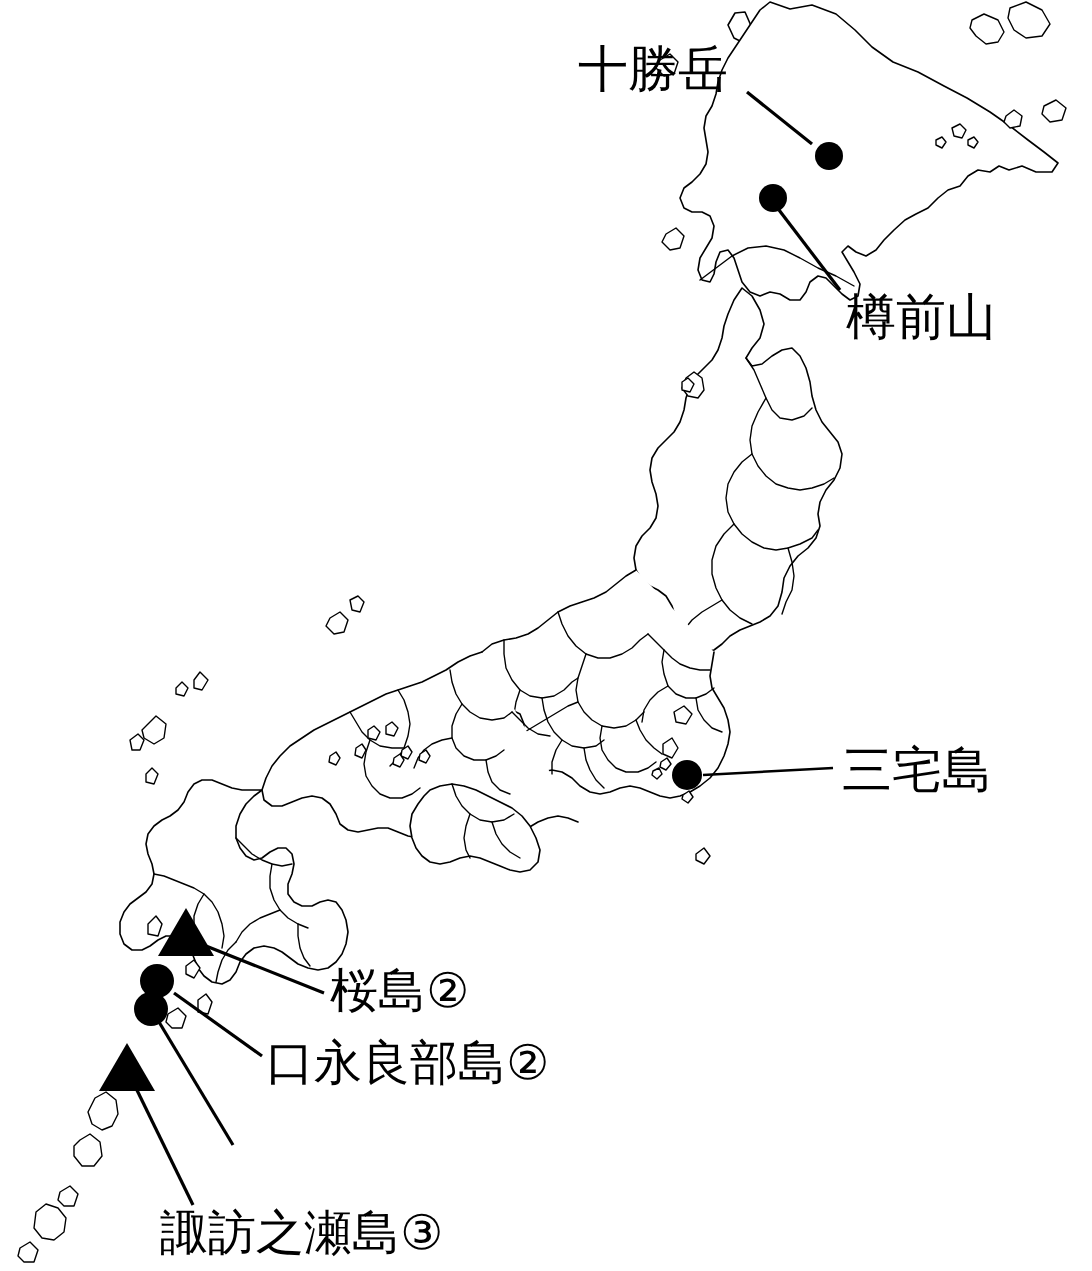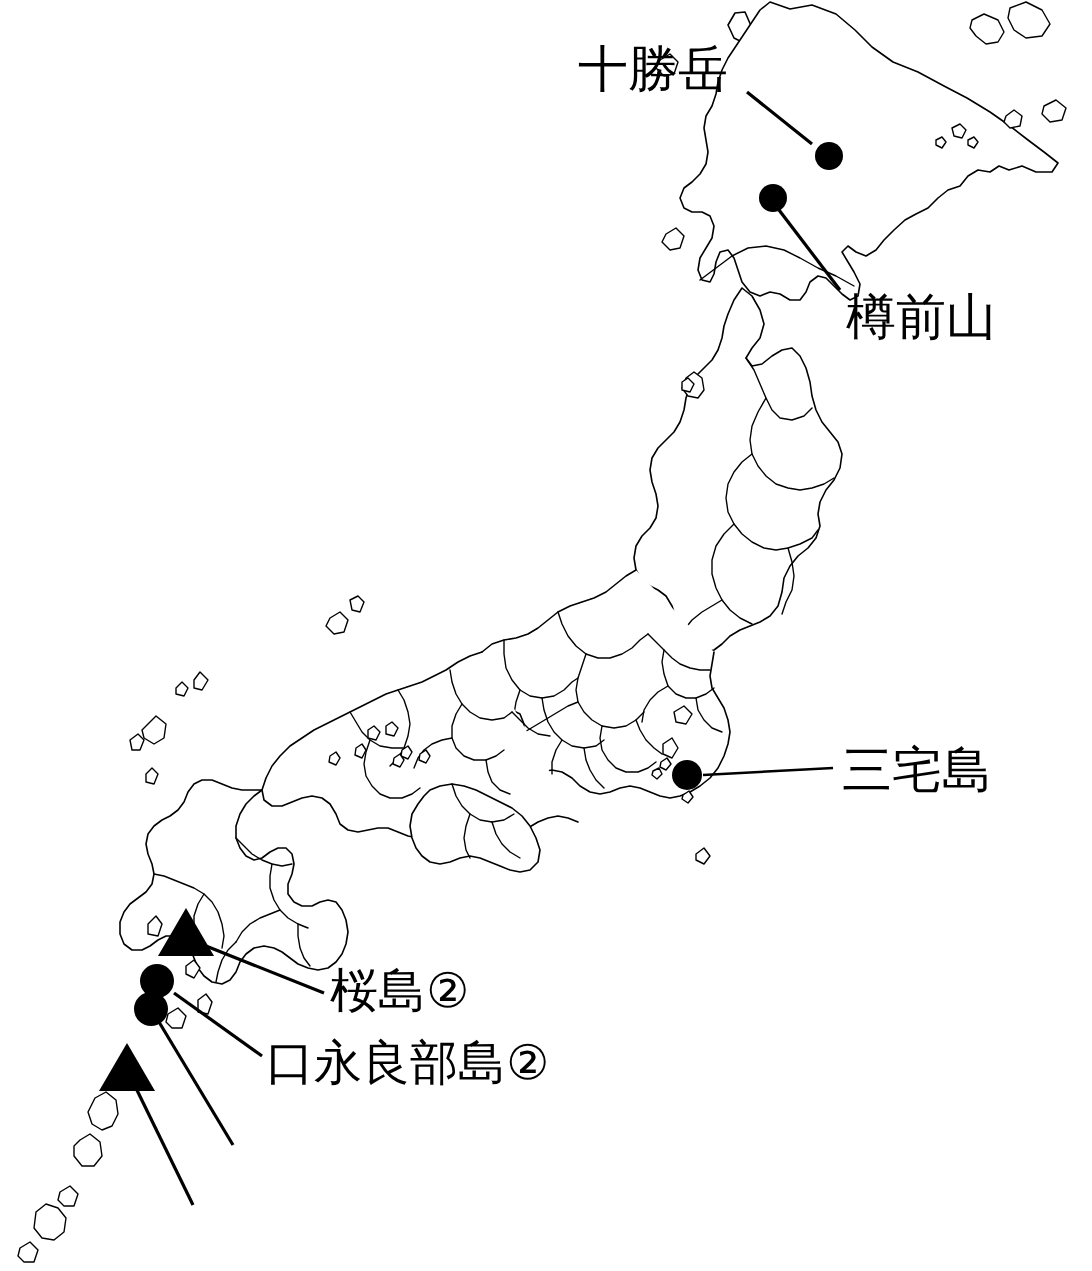--- a/index.html
+++ b/index.html
@@ -275,14 +275,15 @@
 
   <div class="label" style="left:846px; top:292px; font-size:50px;text-align:center;">樽前山</div>
 
   <div class="label" style="left:842px; top:745px; font-size:50px;">三宅島</div>
 
   <div class="label" style="left:330px; top:966px; font-size:48px;">桜島②</div>
 
   <div class="label" style="left:266px; top:1038px; font-size:48px;">口永良部島②</div>
 
 
+  <div class="label" style="left:160px; top:1208px; font-size:48px;">諏訪之瀬島③</div>
 
 </div>
 
 </body></html>

